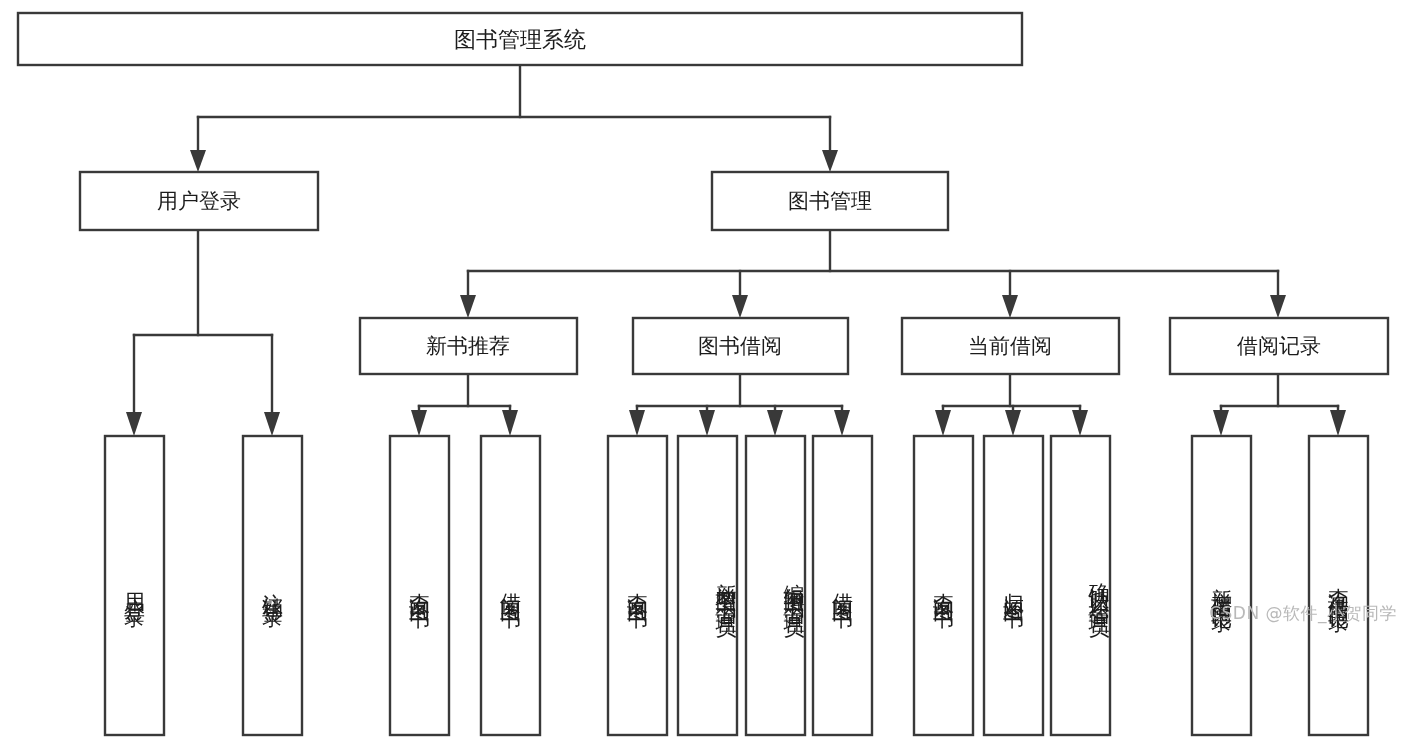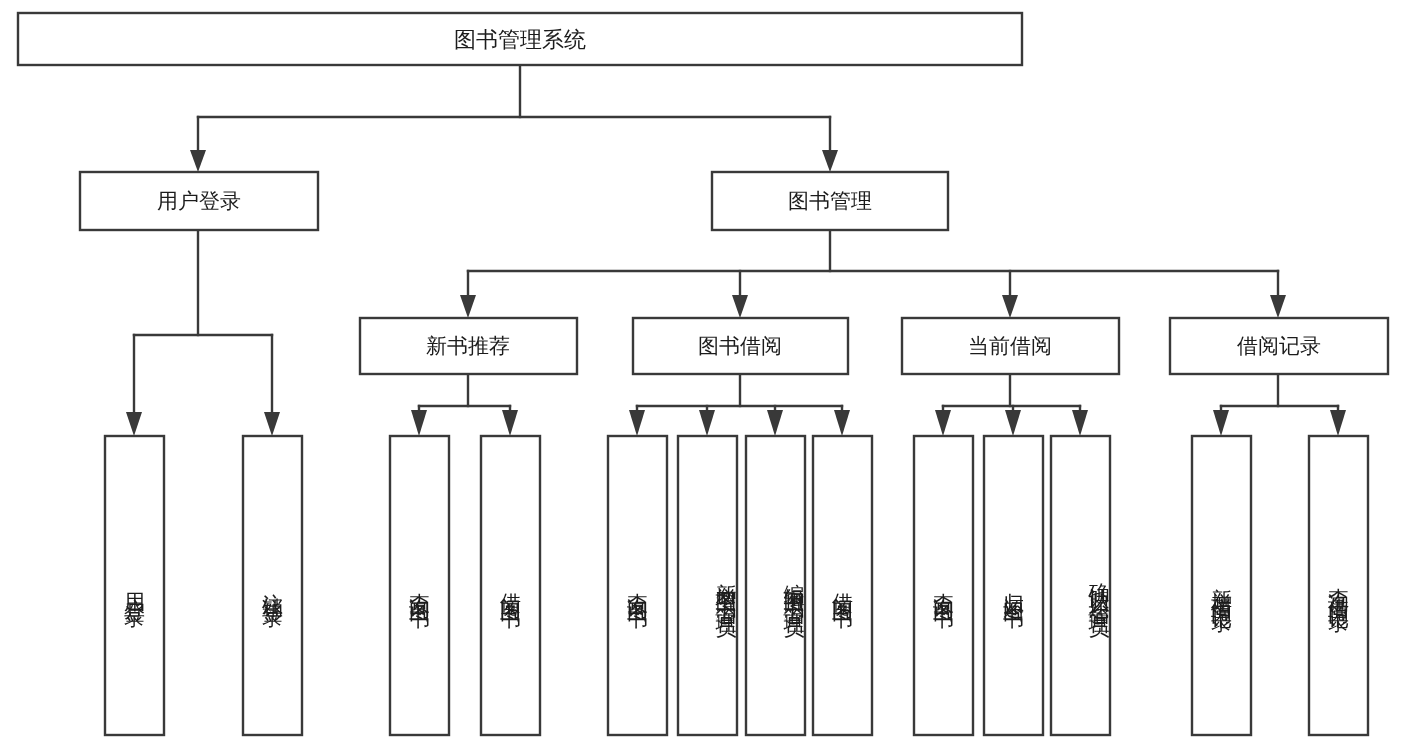--- a/index.html
+++ b/index.html
@@ -233,14 +233,15 @@
   <div class="vlabel" style="left:746px; top:442px; width:59px; height:293px;">编辑图书（管理员）</div>
   <div class="vlabel centered" style="left:813px; top:436px; width:59px; height:299px;">借阅图书</div>
 
   <div class="vlabel centered" style="left:914px; top:436px; width:59px; height:299px;">查询图书</div>
   <div class="vlabel centered" style="left:984px; top:436px; width:59px; height:299px;">归还图书</div>
   <div class="vlabel" style="left:1051px; top:442px; width:59px; height:293px;">确认归还（管理员）</div>
 
   <div class="vlabel centered" style="left:1192px; top:436px; width:59px; height:299px;">新增借阅记录</div>
   <div class="vlabel centered" style="left:1309px; top:436px; width:59px; height:299px;">查询借阅记录</div>
 
+  <div id="watermark">CSDN @软件_小贺同学</div>
 
 </div>
 
 </body></html>

